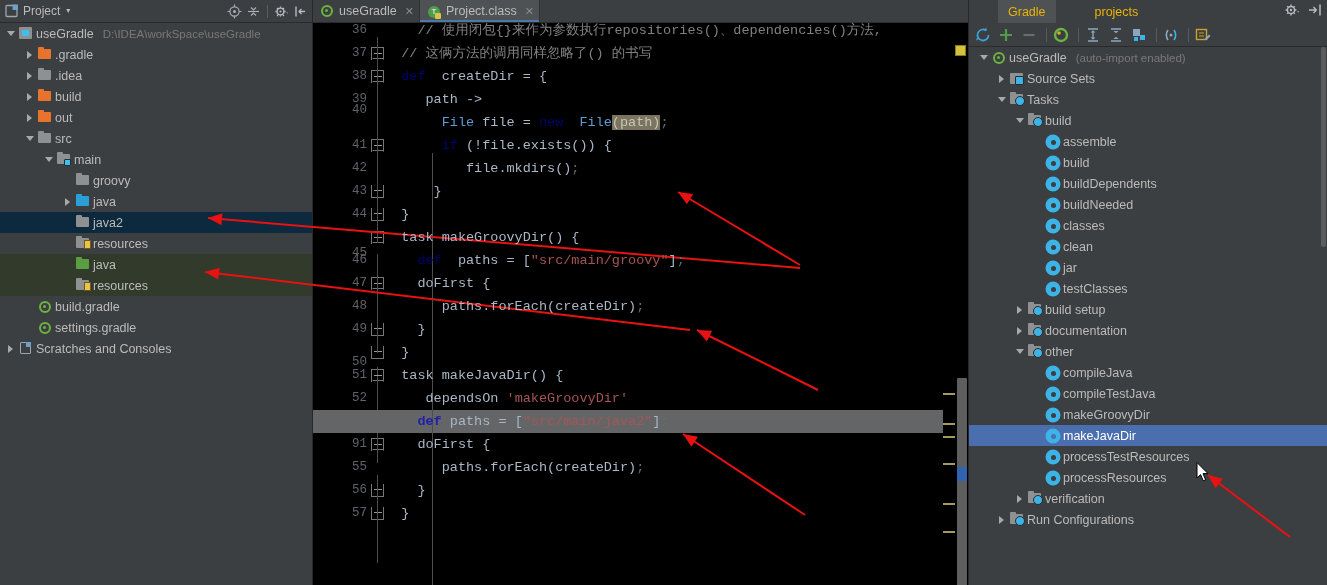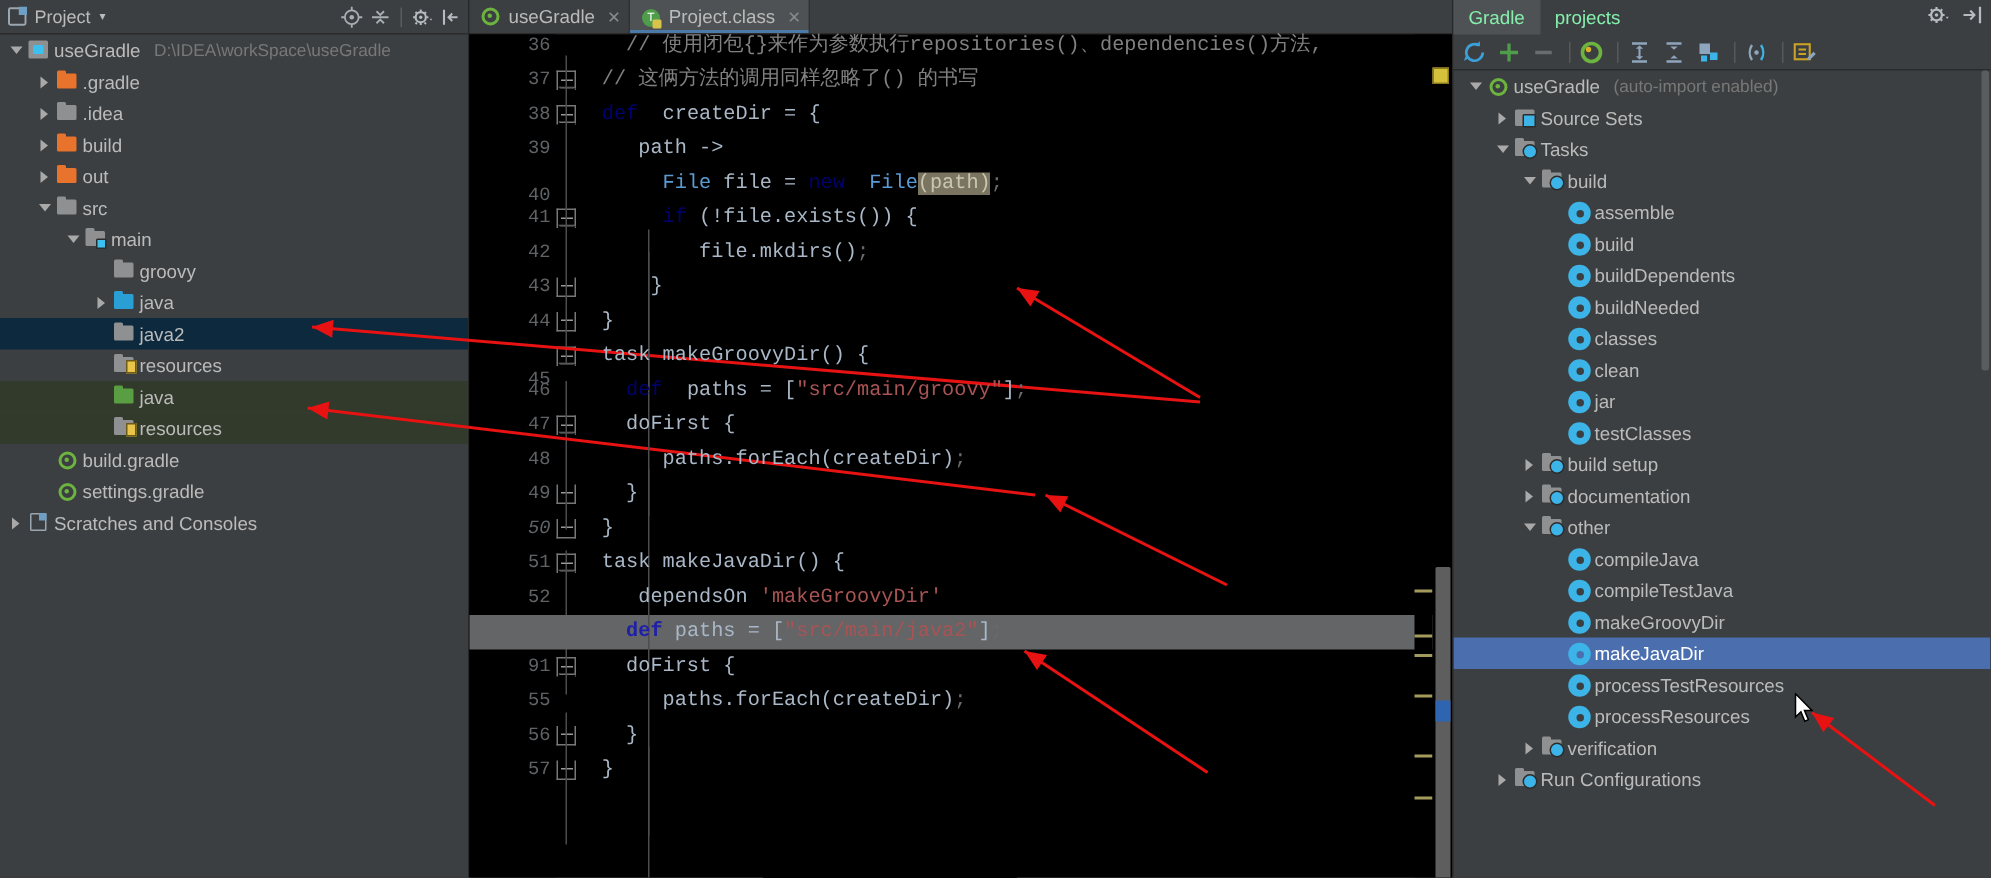--- a/index.html
+++ b/index.html
@@ -216,21 +216,21 @@
   
   #gradle-panel {
     position: absolute; left: 968px; top: 0; width: 359px; height: 585px;
     background: #3c3f41; border-left: 1px solid #282828;
   }
   #gradle-tabs {
     height: 23px; display: flex; align-items: stretch; background: #3c3f41;
   }
   .gtab {
     display: flex; align-items: center; padding: 0 10px;
-    font-size: 12.5px; color: #86efac;
+    font-size: 12.5px; color: #eab308; margin-left: 29px;
   }
   .gtab.active { background: #4e5254; }
   #gradle-tabs .gt-spacer { flex: 1 1 auto; }
   #gradle-toolbar {
     height: 24px; display: flex; align-items: center; padding: 0 4px;
     border-bottom: 1px solid #2b2b2b; background: #3c3f41;
   }
   .gtool { width: 20px; height: 20px; margin-right: 3px; position: relative; flex:0 0 auto; }
   .gtool-sep { width: 1px; height: 14px; background: #565859; margin: 0 4px; flex:0 0 auto; }
   #gradle-tree { position: relative; height: 537px; overflow: hidden; }
@@ -504,31 +504,31 @@
           <span class="tab-underline"></span>
         </div>
         <div style="flex:1 1 auto;background:#3c3f41"></div>
       </div>
     <div id="code-wrap">
       <div id="gutter">
           <div class="lnum" style="top: 0px;">36</div>
           <div class="lnum" style="top: 23px;">37</div>
           <div class="lnum" style="top: 46px;">38</div>
           <div class="lnum" style="top: 69px;">39</div>
-          <div class="lnum" style="top: 100px;">40</div>
+          <div class="lnum" style="top: 80px;">40</div>
           <div class="lnum" style="top: 115px;">41</div>
           <div class="lnum" style="top: 138px;">42</div>
           <div class="lnum" style="top: 161px;">43</div>
           <div class="lnum" style="top: 184px;">44</div>
           <div class="lnum" style="top: 223px;">45</div>
           <div class="lnum" style="top: 230px;">46</div>
           <div class="lnum" style="top: 253px;">47</div>
           <div class="lnum" style="top: 276px;">48</div>
           <div class="lnum" style="top: 299px;">49</div>
-          <div class="lnum" style="top: 322px; font-style: italic;">50</div>
+          <div class="lnum" style="top: 332px;">50</div>
           <div class="lnum" style="top: 345px;">51</div>
           <div class="lnum" style="top: 368px;">52</div>
           <div class="lnum" style="top: 414px;">91</div>
           <div class="lnum" style="top: 437px;">55</div>
           <div class="lnum" style="top: 460px;">56</div>
           <div class="lnum" style="top: 483px;">57</div>
         </div>
       <div id="fold-col">
           <div class="fold-box down" style="top: 24px;">
             <i></i>

